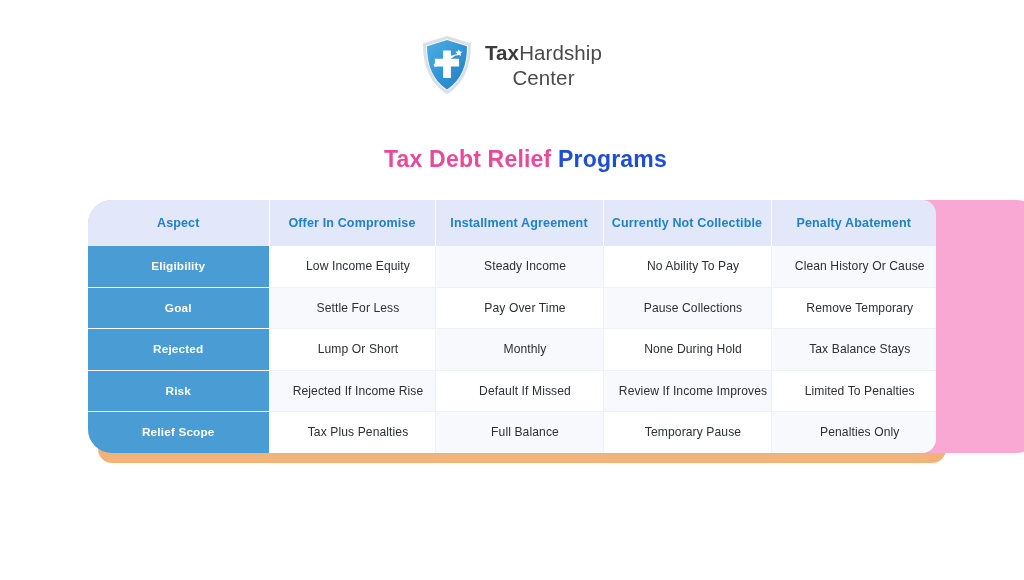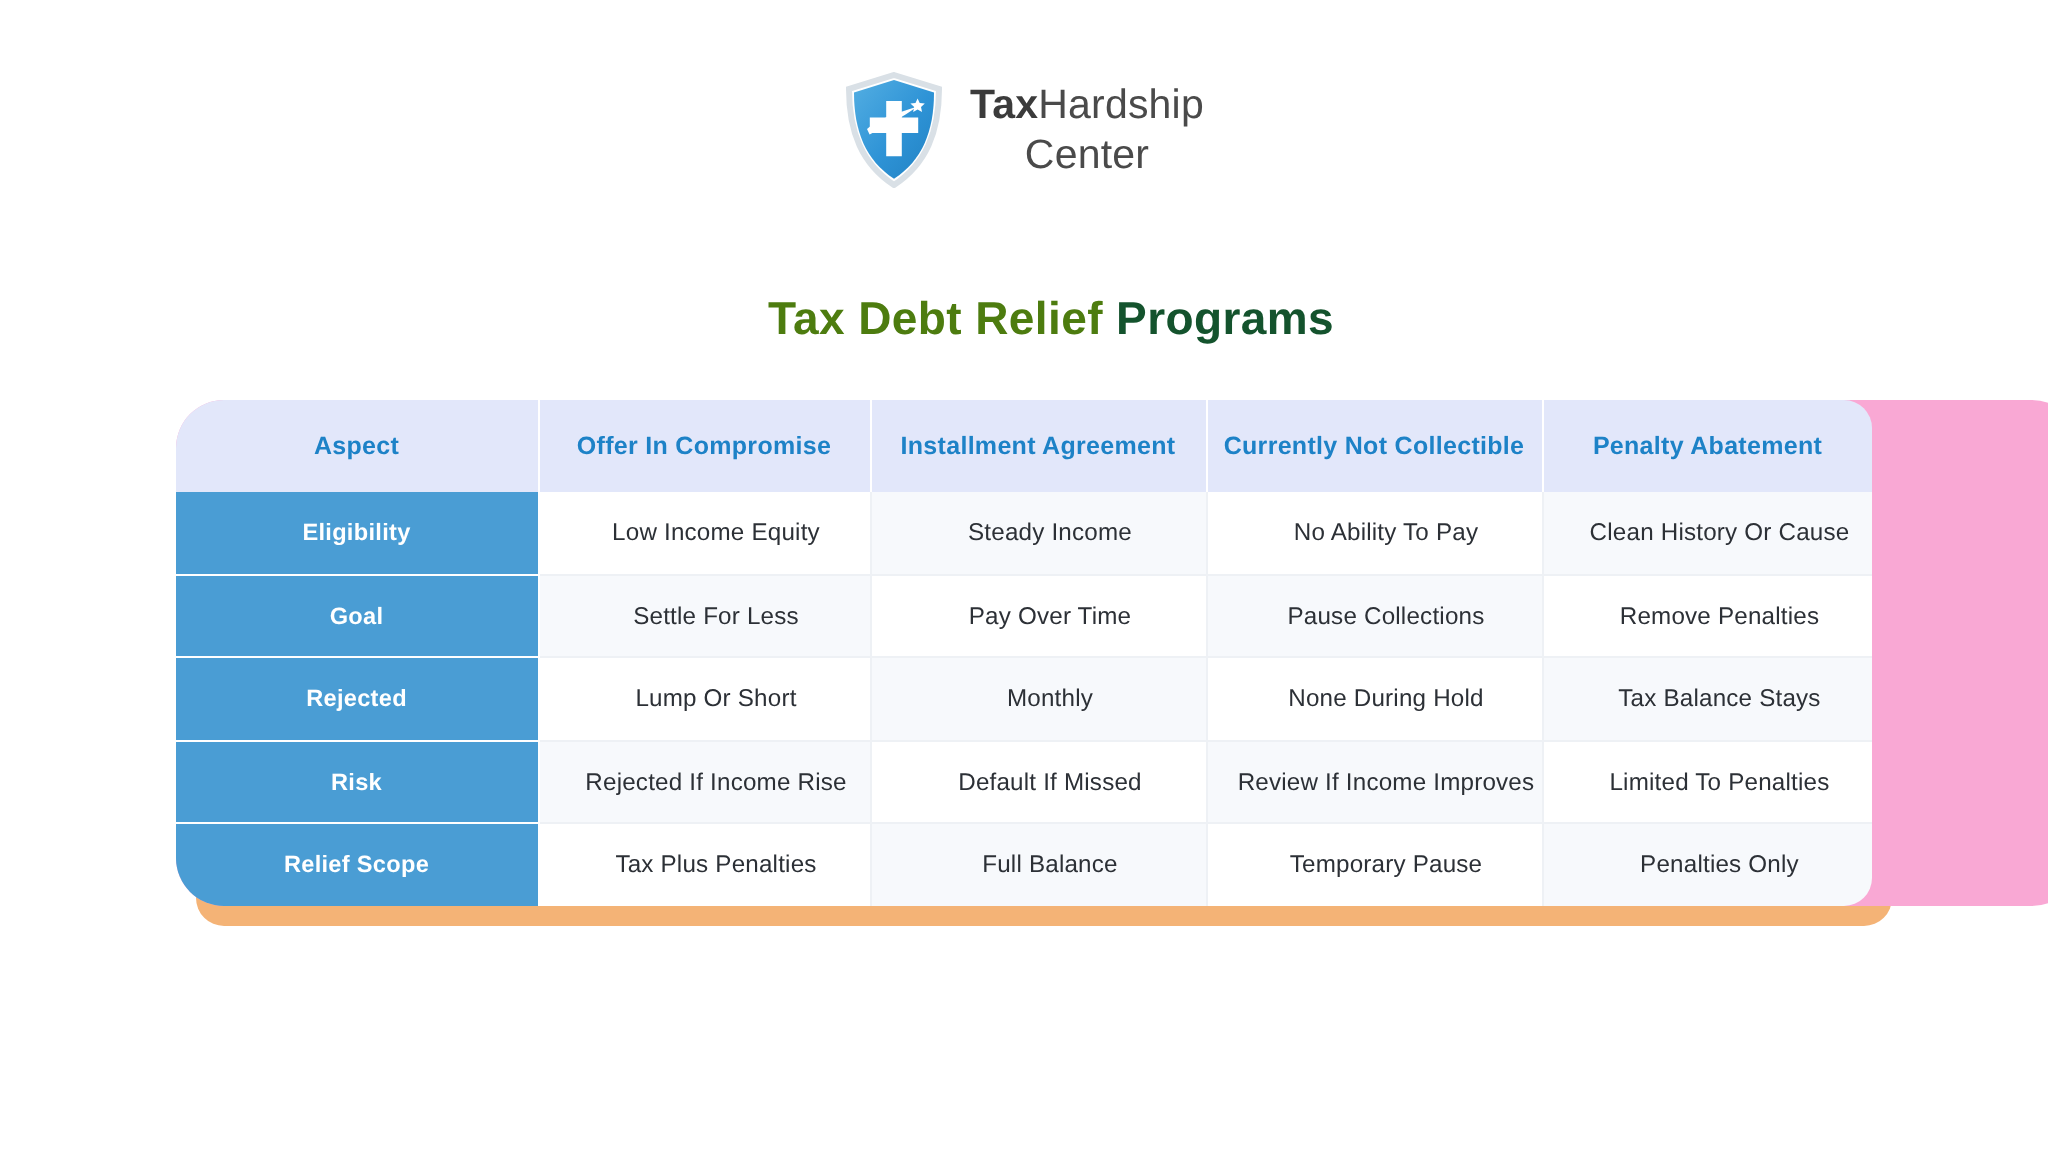--- a/index.html
+++ b/index.html
@@ -59,22 +59,22 @@
   .headline {
     position: absolute;
     left: 0;
     top: 146px;
     width: 1024px;
     text-align: center;
     font-size: 23px;
     font-weight: bold;
     letter-spacing: .2px;
   }
-  .headline .hl-orange { color: #4d7c0f; margin-left: 27px; }
-  .headline .hl-blue   { color: #14532d; }
+  .headline .hl-orange { color: #ec4899; margin-left: 27px; }
+  .headline .hl-blue   { color: #1d4ed8; }
 
   
   .table-wrap {
     position: absolute;
     left: 88px;
     top: 200px;
     width: 848px;
     height: 253px;
   }
   
@@ -223,21 +223,21 @@
             <td class="val">Low Income Equity</td>
             <td class="val shade">Steady Income</td>
             <td class="val">No Ability To Pay</td>
             <td class="val shade">Clean History Or Cause</td>
           </tr>
           <tr>
             <td class="aspect">Goal</td>
             <td class="val shade">Settle For Less</td>
             <td class="val">Pay Over Time</td>
             <td class="val shade">Pause Collections</td>
-            <td class="val">Remove Penalties</td>
+            <td class="val">Remove Temporary</td>
           </tr>
           <tr>
             <td class="aspect">Rejected</td>
             <td class="val">Lump Or Short</td>
             <td class="val shade">Monthly</td>
             <td class="val">None During Hold</td>
             <td class="val shade">Tax Balance Stays</td>
           </tr>
           <tr>
             <td class="aspect">Risk</td>

